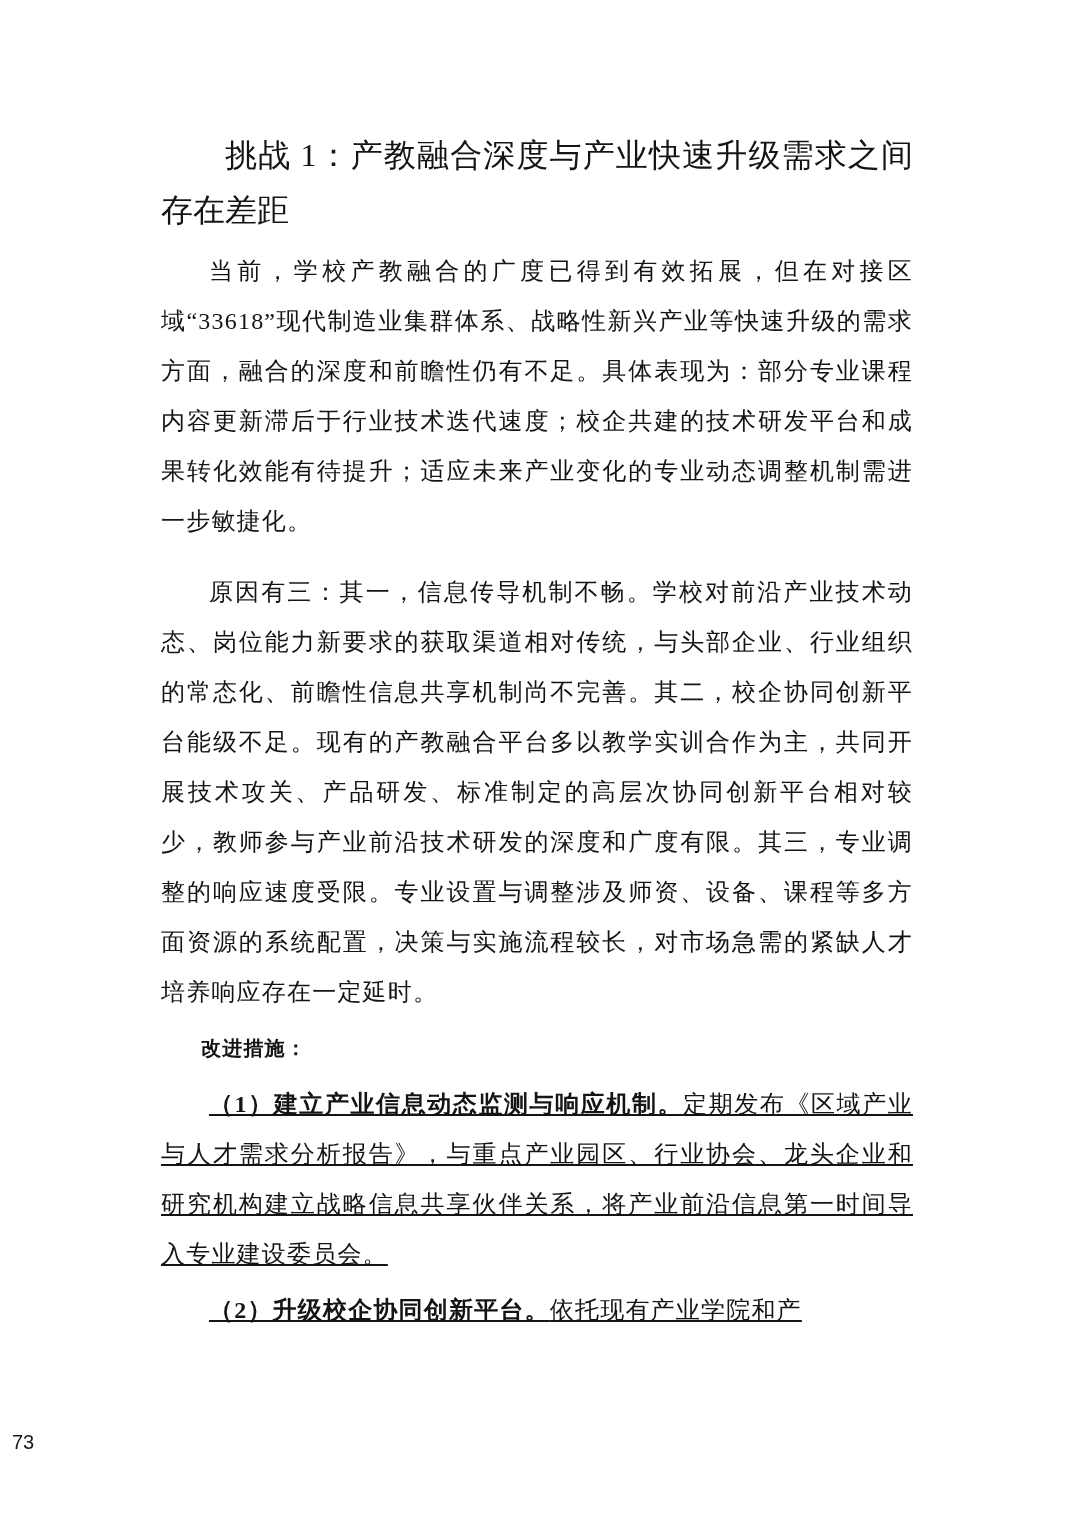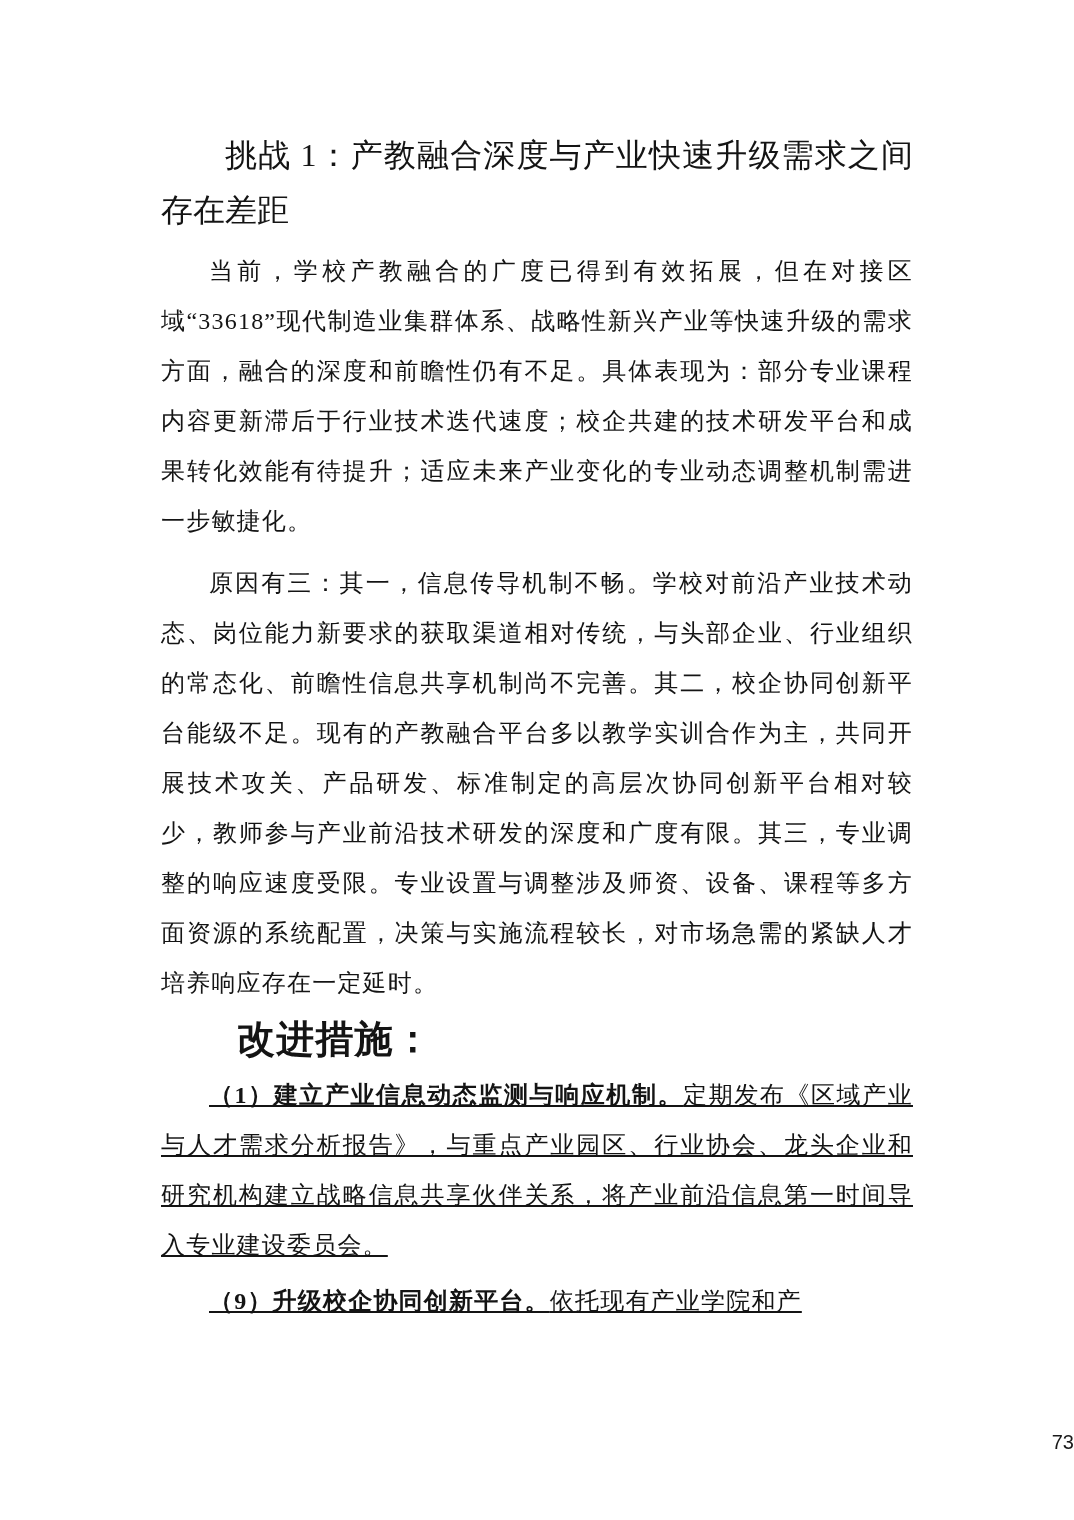--- a/index.html
+++ b/index.html
@@ -27,38 +27,38 @@
     margin: 0 0 8px 0;
   }
   .body-para {
     font-size: 24px;
     line-height: 50px;
     letter-spacing: 1.2px;
     text-indent: 2em;
     text-align: justify;
     margin: 0;
   }
-  .para-gap { margin-top: 12px; }
+  .para-gap { margin-top: 21px; }
   .measures-heading {
-    font-size: 38px;
+    font-size: 20px;
     font-weight: 700;
     line-height: 50px;
     letter-spacing: 1.2px;
     text-indent: 2em;
     text-align: justify;
     margin: 6px 0 0 0;
   }
   .measure { margin-top: 6px; text-decoration: underline; }
   .measure .lead { font-weight: 700; }
   .footer {
     position: absolute;
-    left: 0;
+    left: 12px;
     right: 0;
     bottom: 66px;
-    text-align: right;
+    text-align: left;
     font-family: "Liberation Sans", "DejaVu Sans", sans-serif;
     font-size: 20px;
     color: #1a1a1a;
   }
 </style>
 </head>
 <body>
 
 <div class="page">
   <div class="content">
@@ -66,18 +66,18 @@
     <h2 class="heading">挑战 1：产教融合深度与产业快速升级需求之间存在差距</h2>
 
     <p class="body-para">当前，学校产教融合的广度已得到有效拓展，但在对接区域“33618”现代制造业集群体系、战略性新兴产业等快速升级的需求方面，融合的深度和前瞻性仍有不足。具体表现为：部分专业课程内容更新滞后于行业技术迭代速度；校企共建的技术研发平台和成果转化效能有待提升；适应未来产业变化的专业动态调整机制需进一步敏捷化。</p>
 
     <p class="body-para para-gap">原因有三：其一，信息传导机制不畅。学校对前沿产业技术动态、岗位能力新要求的获取渠道相对传统，与头部企业、行业组织的常态化、前瞻性信息共享机制尚不完善。其二，校企协同创新平台能级不足。现有的产教融合平台多以教学实训合作为主，共同开展技术攻关、产品研发、标准制定的高层次协同创新平台相对较少，教师参与产业前沿技术研发的深度和广度有限。其三，专业调整的响应速度受限。专业设置与调整涉及师资、设备、课程等多方面资源的系统配置，决策与实施流程较长，对市场急需的紧缺人才培养响应存在一定延时。</p>
 
     <p class="measures-heading">改进措施：</p>
 
     <p class="body-para measure"><span class="lead">（1）建立产业信息动态监测与响应机制。</span><span>定期发布《区域产业与人才需求分析报告》，与重点产业园区、行业协会、龙头企业和研究机构建立战略信息共享伙伴关系，将产业前沿信息第一时间导入专业建设委员会。</span></p>
 
-    <p class="body-para measure"><span class="lead">（9）升级校企协同创新平台。</span><span>依托现有产业学院和产</span></p>
+    <p class="body-para measure"><span class="lead">（2）升级校企协同创新平台。</span><span>依托现有产业学院和产</span></p>
 
   </div>
 
   <div class="footer">73</div>
 </div>
 
 </body></html>

